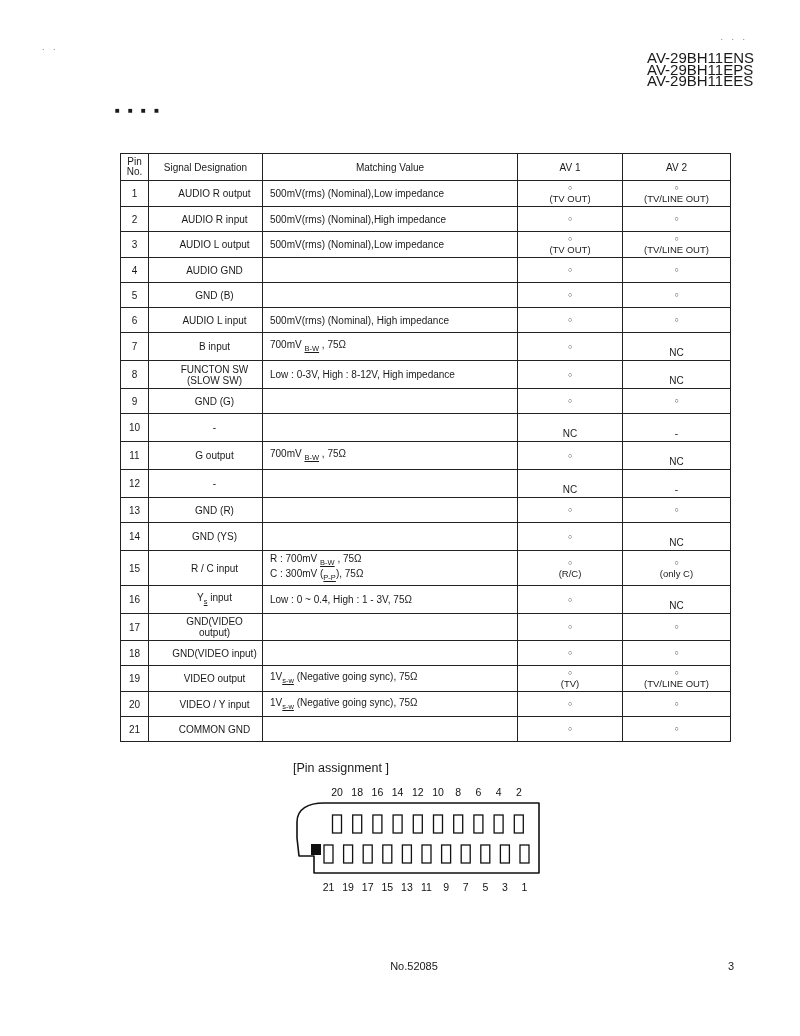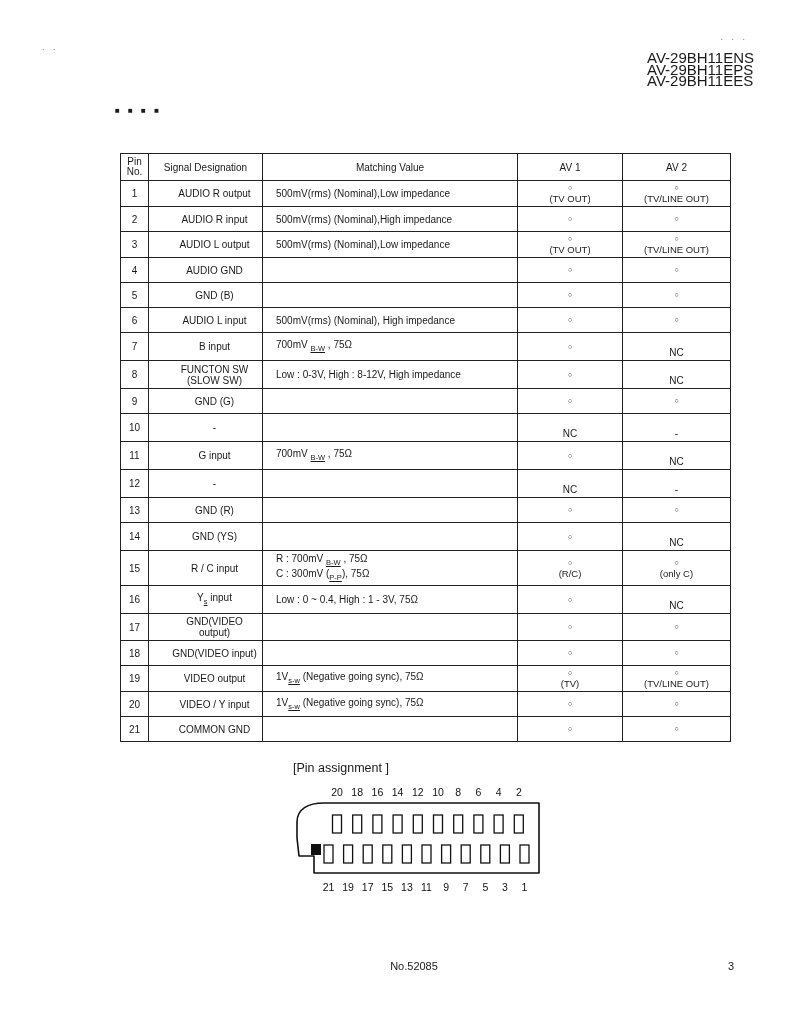--- a/index.html
+++ b/index.html
@@ -21,21 +21,21 @@
     border-collapse:collapse; table-layout:fixed; }
   .scart-table th, .scart-table td {
     border:1px solid #222; font-size:10px; font-weight:normal;
     vertical-align:middle; padding:2px 4px; line-height:11px; overflow:hidden; }
   .scart-table thead tr { height:27px; }
   .scart-table tbody tr { height:25px; }
   .scart-table th { text-align:center; }
   th.h-pin { white-space:pre-line; line-height:10px; }
   td.c-pin { text-align:center; }
   td.c-sig { text-align:center; padding-left:22px; }
-  td.c-val { text-align:left; padding-left:13px; }
+  td.c-val { text-align:left; padding-left:7px; }
   td.c-av  { text-align:center; }
   .mark-circle { font-size:7px; line-height:10px; }
   .mark-text   { font-size:10px; line-height:11px;margin-top:12px; }
   .av-sub { font-size:9.5px; line-height:11px; }
   .cell-line { line-height:11px; }
   sub { font-size:7.5px;text-decoration:underline; }
 
   .watermark { position:absolute; left:88px; top:398px; z-index:5;
     font-size:170px; font-weight:bold; letter-spacing:2px; line-height:1;
     color:rgba(190,190,190,0.18); -webkit-text-stroke:2px rgba(175,175,175,0.55);
@@ -231,21 +231,21 @@
           <td class="c-av">
             <div class="mark-text">NC</div>
           </td>
           <td class="c-av">
             <div class="mark-text">-</div>
           </td>
         </tr>
         <tr>
           <td class="c-pin">11</td>
           <td class="c-sig">
-            <div class="cell-line">G input</div>
+            <div class="cell-line">G output</div>
           </td>
           <td class="c-val">
             <div class="cell-line">700mV <sub>B-W</sub> , 75Ω</div>
           </td>
           <td class="c-av">
             <div class="mark-circle">○</div>
           </td>
           <td class="c-av">
             <div class="mark-text">NC</div>
           </td>

